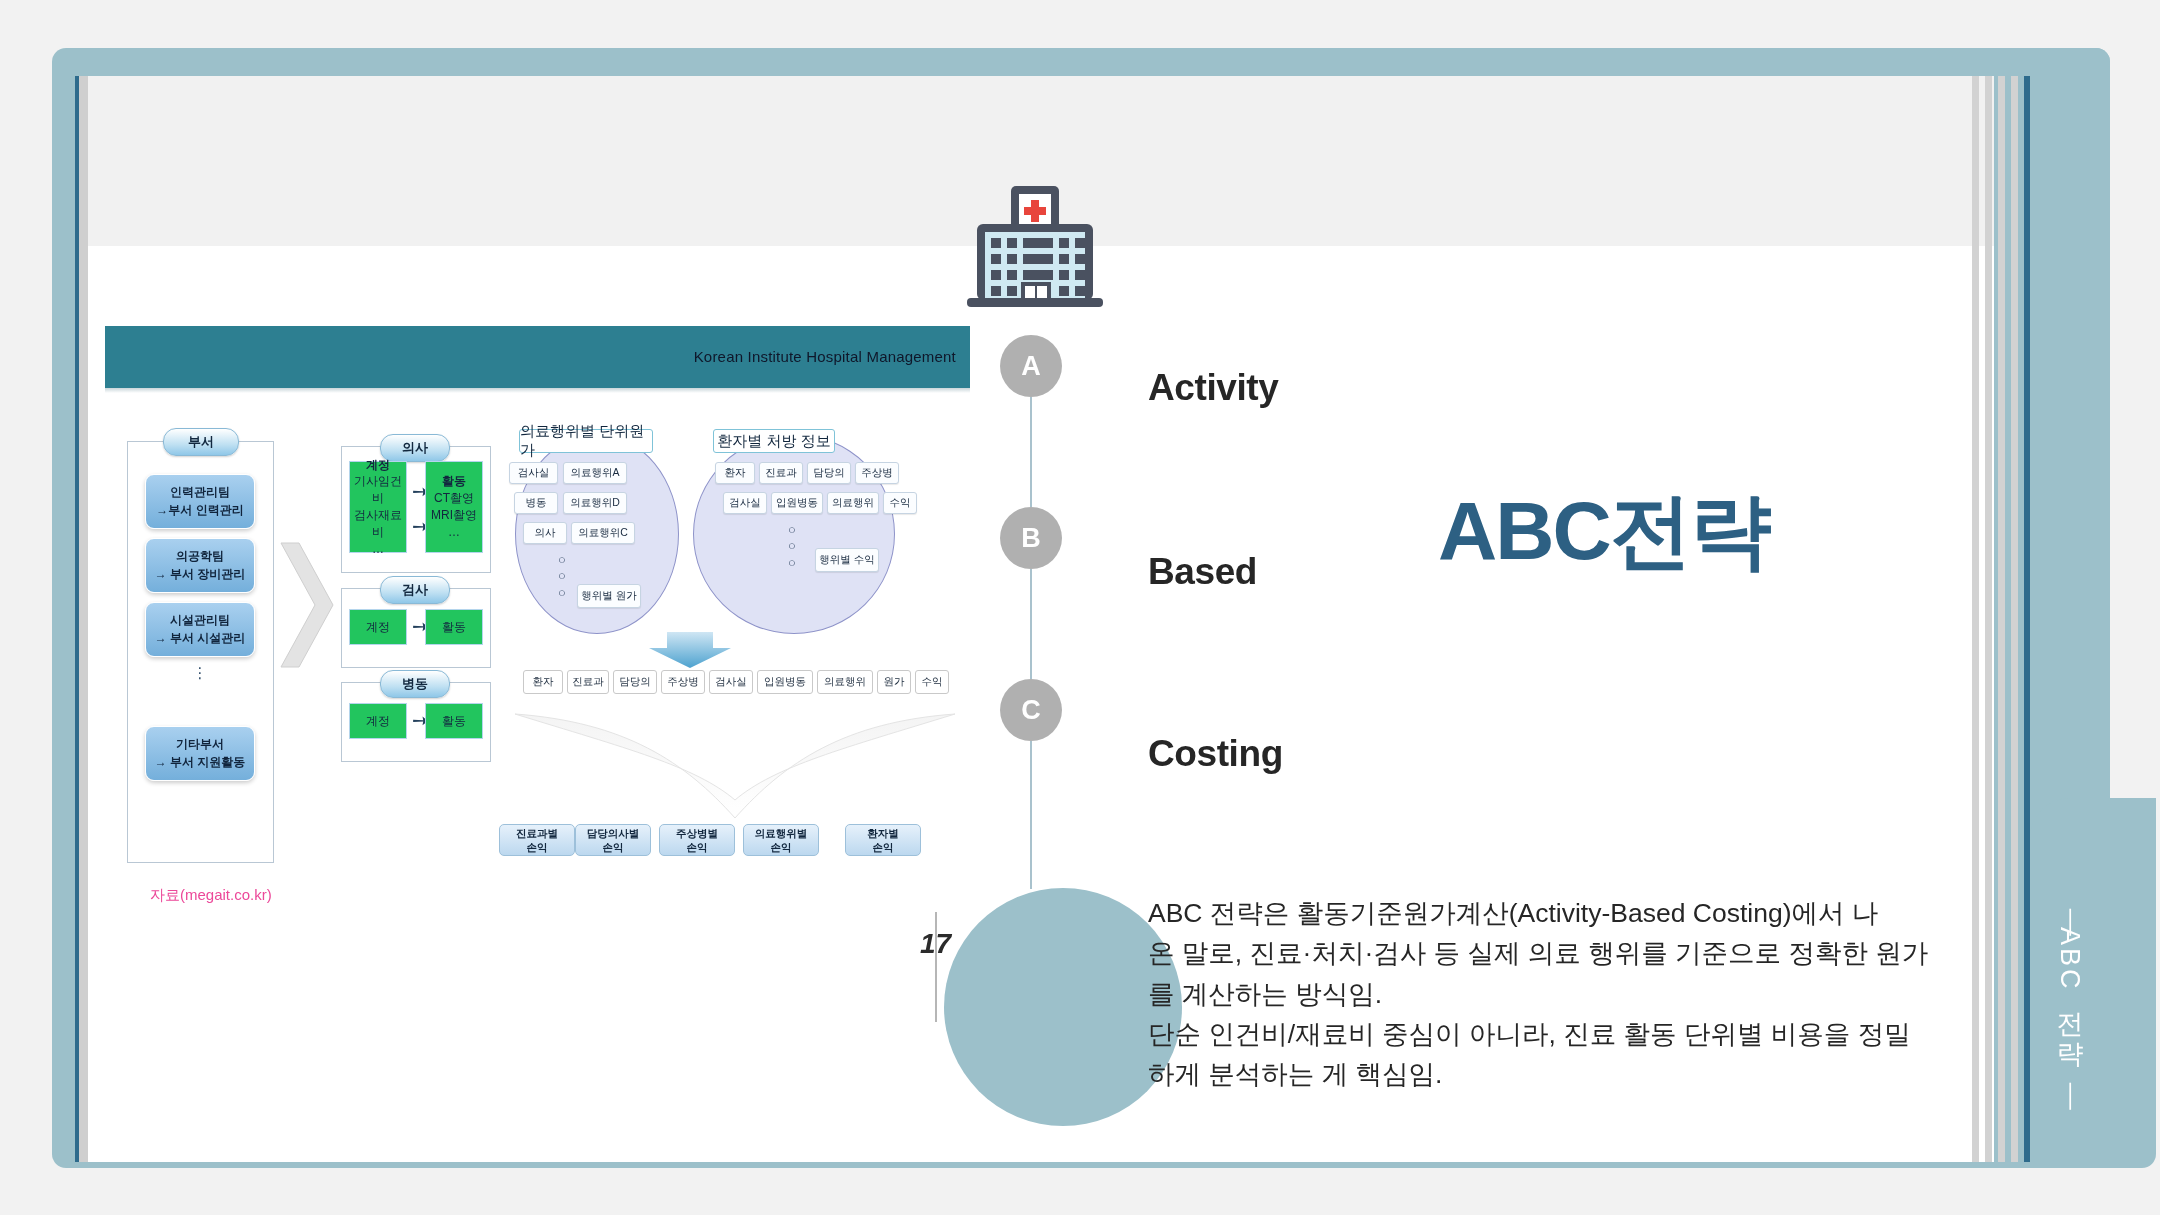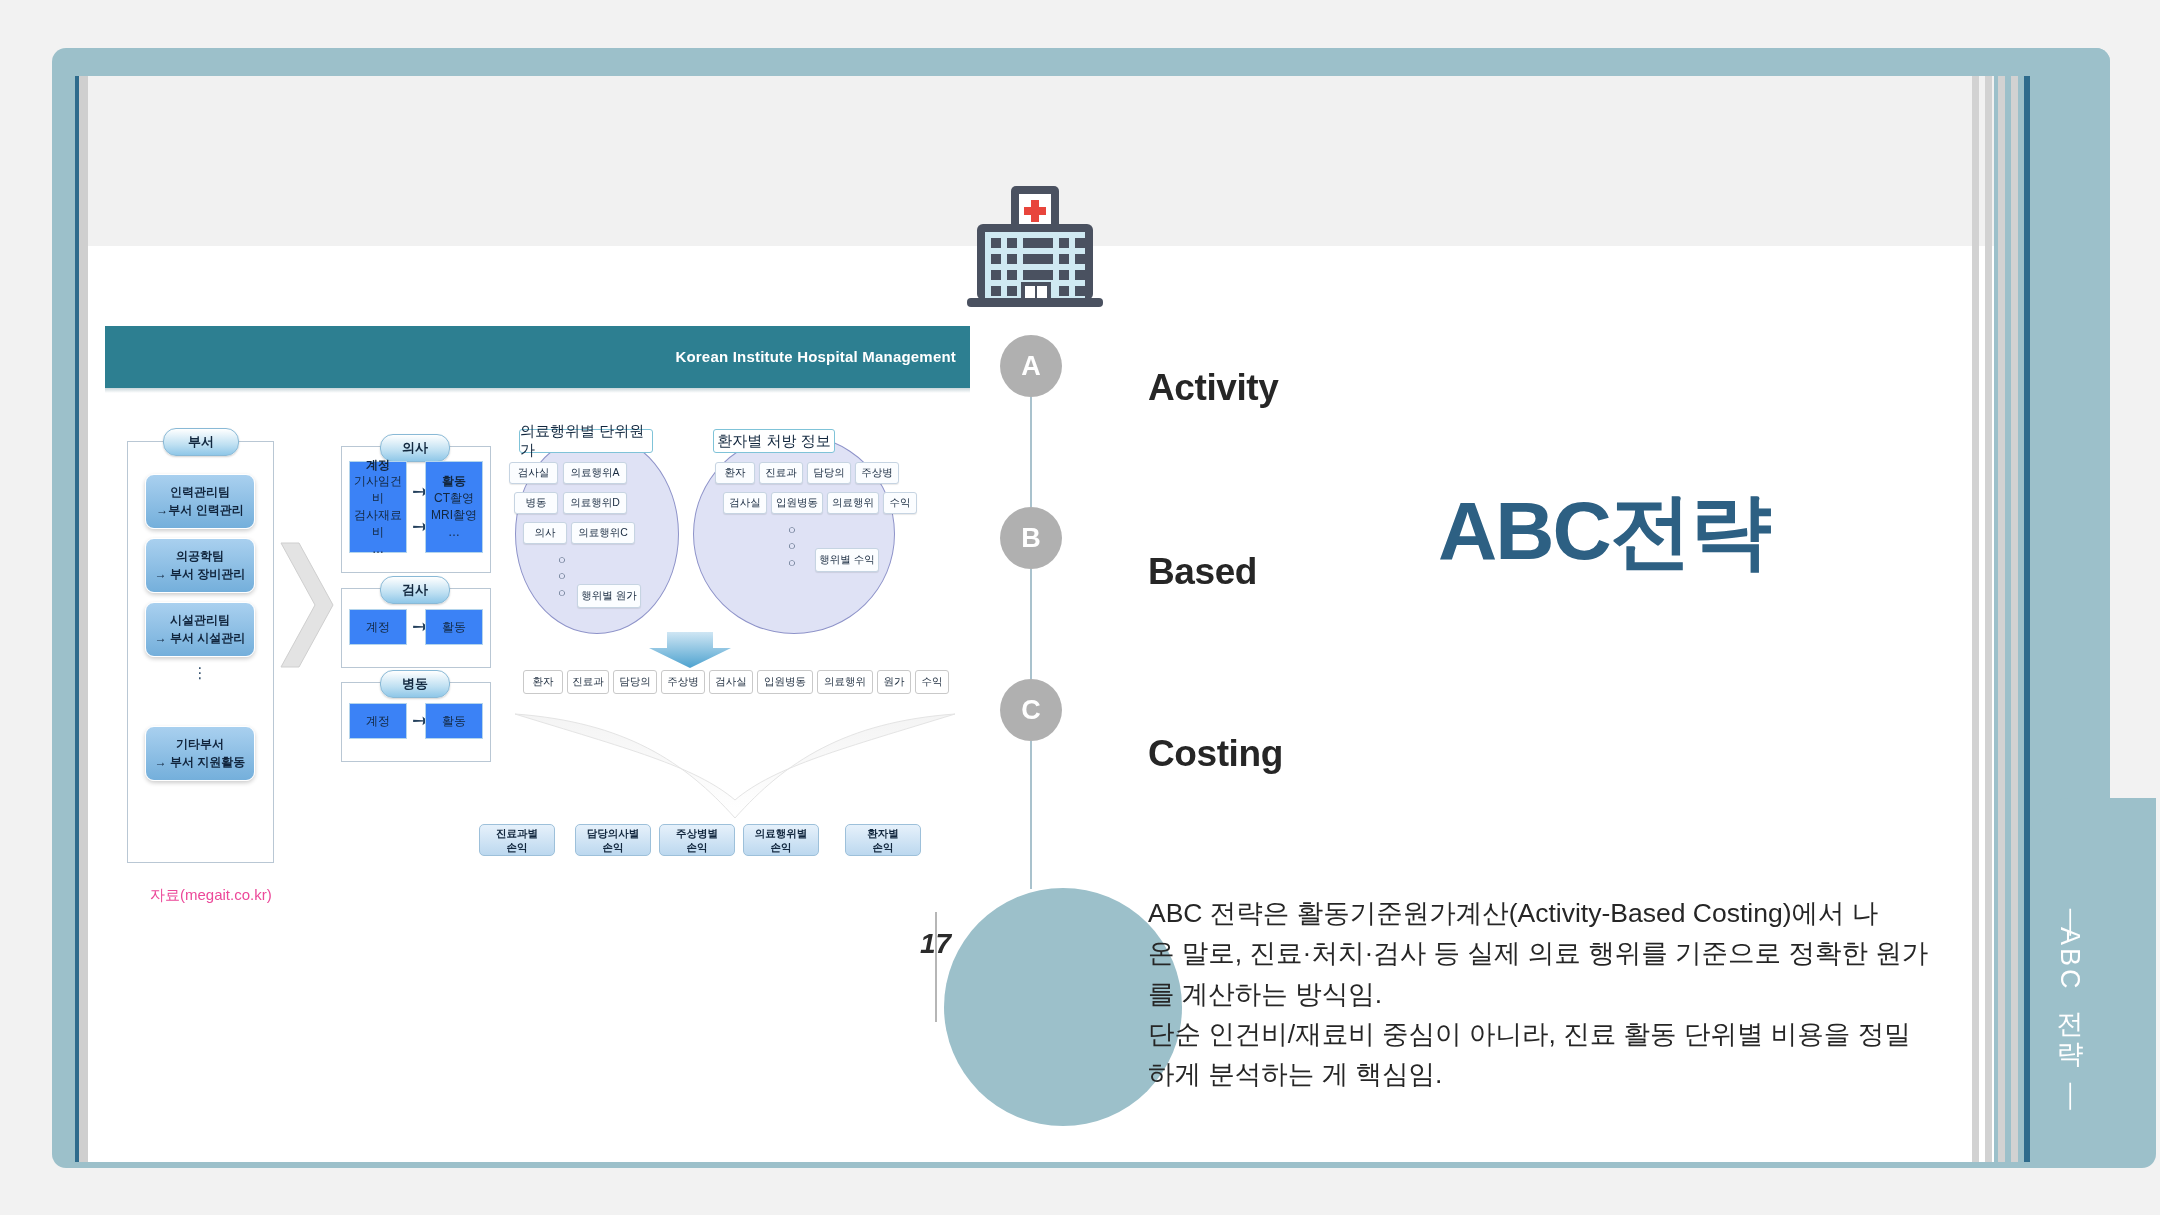--- a/index.html
+++ b/index.html
@@ -80,21 +80,21 @@
     position:absolute;left:0;top:0;width:865px;height:62px;
     background:#2d7f91;
     display:flex;align-items:center;
   }
   #ref-header-title{
     color:#0d0d0d;font-weight:bold;font-size:32px;margin-left:38px;
     letter-spacing:1px;text-shadow:0 1px 0 rgba(255,255,255,.25);
   }
   #ref-header-sub{
     position:absolute;right:14px;top:22px;
-    color:#ffffff;font-size:15px;font-weight:bold;letter-spacing:.2px;
+    color:#0f172a;font-size:15px;font-weight:normal;letter-spacing:.2px;
   }
   #ref-header-shadow{
     position:absolute;left:0;top:62px;width:865px;height:5px;
     background:linear-gradient(#c9d6da,#ffffff);
   }
   #ref-source{
     position:absolute;left:45px;top:560px;
     font-size:15px;color:#ec4899;
   }
   .tabcap{
@@ -110,21 +110,21 @@
   }
   .blue-card{
     position:absolute;border-radius:9px;
     background:linear-gradient(#a9d0ef,#74afdb);
     border:1px solid #ffffff;
     box-shadow:0 2px 4px rgba(0,0,0,.20);
     display:flex;flex-direction:column;align-items:center;justify-content:center;
     font-size:12px;font-weight:bold;color:#10243c;line-height:1.45;
   }
   .pale-box{
-    position:absolute;background:#3b82f6;border:1px solid #b4d5ec;
+    position:absolute;background:#22c55e;border:1px solid #b4d5ec;
     display:flex;flex-direction:column;align-items:center;justify-content:center;
     font-size:12px;color:#13273f;line-height:1.4;text-align:center;
   }
   .arrow-r{position:absolute;font-size:20px;color:#24405c;line-height:1;}
   .dots-v{position:absolute;font-size:15px;color:#33506c;line-height:.9;text-align:center;}
   .circle-big{
     position:absolute;border-radius:50%;
     background:#dfe2f5;border:1px solid #8e93c9;
   }
   .chip{
@@ -378,21 +378,21 @@
   <svg style="position:absolute;left:400px;top:382px;width:460px;height:118px;">
     <defs>
         <linearGradient id="gfn" x1="0" y1="0" x2="0" y2="1">
       <stop offset="0" stop-color="#f4f4f4"></stop>
           <stop offset="1" stop-color="#ffffff"></stop>
     </linearGradient>
       </defs>
     <path d="M10,6 C120,14 180,54 230,110 C280,54 340,14 450,6 C340,40 270,58 230,92 C190,58 120,40 10,6 Z" fill="url(#gfn)" stroke="#e4e4e4"></path>
   </svg>
 
-  <div class="res-card" style="left:374px;top:498px;width:74px;height:30px;">
+  <div class="res-card" style="left:394px;top:498px;width:74px;height:30px;">
     <span>진료과별</span>
     <span>손익</span>
   </div>
   <div class="res-card" style="left:470px;top:498px;width:74px;height:30px;">
     <span>담당의사별</span>
     <span>손익</span>
   </div>
   <div class="res-card" style="left:554px;top:498px;width:74px;height:30px;">
     <span>주상병별</span>
     <span>손익</span>

